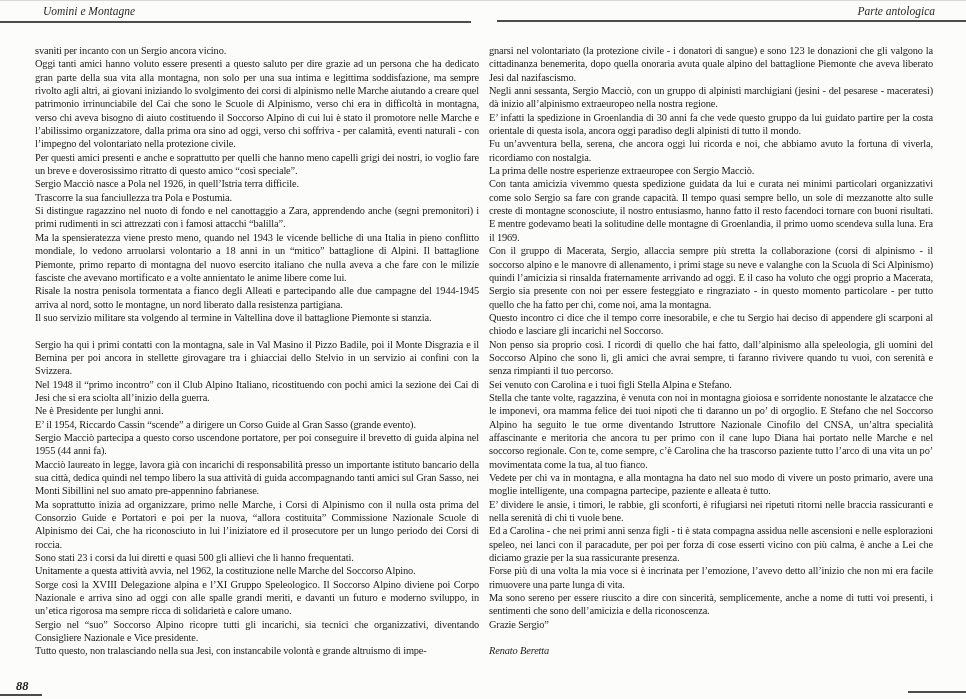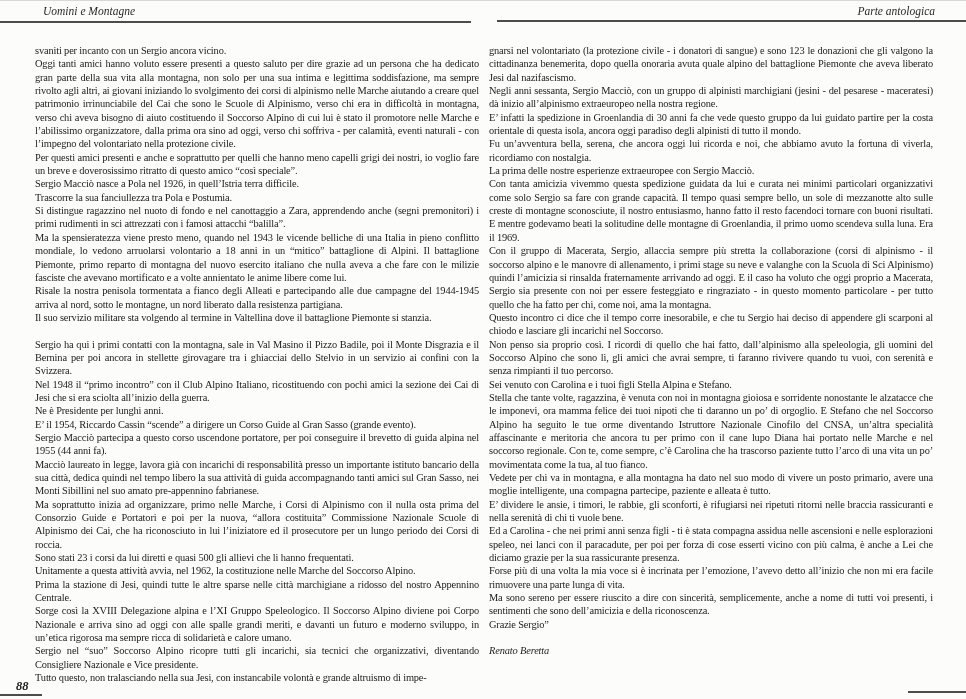--- a/index.html
+++ b/index.html
@@ -74,21 +74,20 @@
       <p class="blank"></p>
       <p>Sergio ha qui i primi contatti con la montagna, sale in Val Masino il Pizzo Badile, poi il Monte Disgrazia e il Bernina per poi ancora in stellette girovagare tra i ghiacciai dello Stelvio in un servizio ai confini con la Svizzera.</p>
       <p>Nel 1948 il “primo incontro” con il Club Alpino Italiano, ricostituendo con pochi amici la sezione dei Cai di Jesi che si era sciolta all’inizio della guerra.</p>
       <p>Ne è Presidente per lunghi anni.</p>
       <p>E’ il 1954, Riccardo Cassin “scende” a dirigere un Corso Guide al Gran Sasso (grande evento).</p>
       <p>Sergio Macciò partecipa a questo corso uscendone portatore, per poi conseguire il brevetto di guida alpina nel 1955 (44 anni fa).</p>
       <p>Macciò laureato in legge, lavora già con incarichi di responsabilità presso un importante istituto bancario della sua città, dedica quindi nel tempo libero la sua attività di guida accompagnando tanti amici sul Gran Sasso, nei Monti Sibillini nel suo amato pre-appennino fabrianese.</p>
       <p>Ma soprattutto inizia ad organizzare, primo nelle Marche, i Corsi di Alpinismo con il nulla osta prima del Consorzio Guide e Portatori e poi per la nuova, “allora costituita” Commissione Nazionale Scuole di Alpinismo dei Cai, che ha riconosciuto in lui l’iniziatore ed il prosecutore per un lungo periodo dei Corsi di roccia.</p>
       <p>Sono stati 23 i corsi da lui diretti e quasi 500 gli allievi che li hanno frequentati.</p>
       <p>Unitamente a questa attività avvia, nel 1962, la costituzione nelle Marche del Soccorso Alpino.</p>
-      <p>Prima la stazione di Jesi, quindi tutte le altre sparse nelle città marchigiane a ridosso del nostro Appennino Centrale.</p>
       <p>Sorge così la XVIII Delegazione alpina e l’XI Gruppo Speleologico. Il Soccorso Alpino diviene poi Corpo Nazionale e arriva sino ad oggi con alle spalle grandi meriti, e davanti un futuro e moderno sviluppo, in un’etica rigorosa ma sempre ricca di solidarietà e calore umano.</p>
       <p>Sergio nel “suo” Soccorso Alpino ricopre tutti gli incarichi, sia tecnici che organizzativi, diventando Consigliere Nazionale e Vice presidente.</p>
       <p>Tutto questo, non tralasciando nella sua Jesi, con instancabile volontà e grande altruismo di impe-</p>
     </div>
 
   <div class="column right">
     <div>
         <p>gnarsi nel volontariato (la protezione civile - i donatori di sangue) e sono 123 le donazioni che gli valgono la cittadinanza benemerita, dopo quella onoraria avuta quale alpino del battaglione Piemonte che aveva liberato Jesi dal nazifascismo.</p>
         <p>Negli anni sessanta, Sergio Macciò, con un gruppo di alpinisti marchigiani (jesini - del pesarese - maceratesi) dà inizio all’alpinismo extraeuropeo nella nostra regione.</p>
         <p>E’ infatti la spedizione in Groenlandia di 30 anni fa che vede questo gruppo da lui guidato partire per la costa orientale di questa isola, ancora oggi paradiso degli alpinisti di tutto il mondo.</p>

